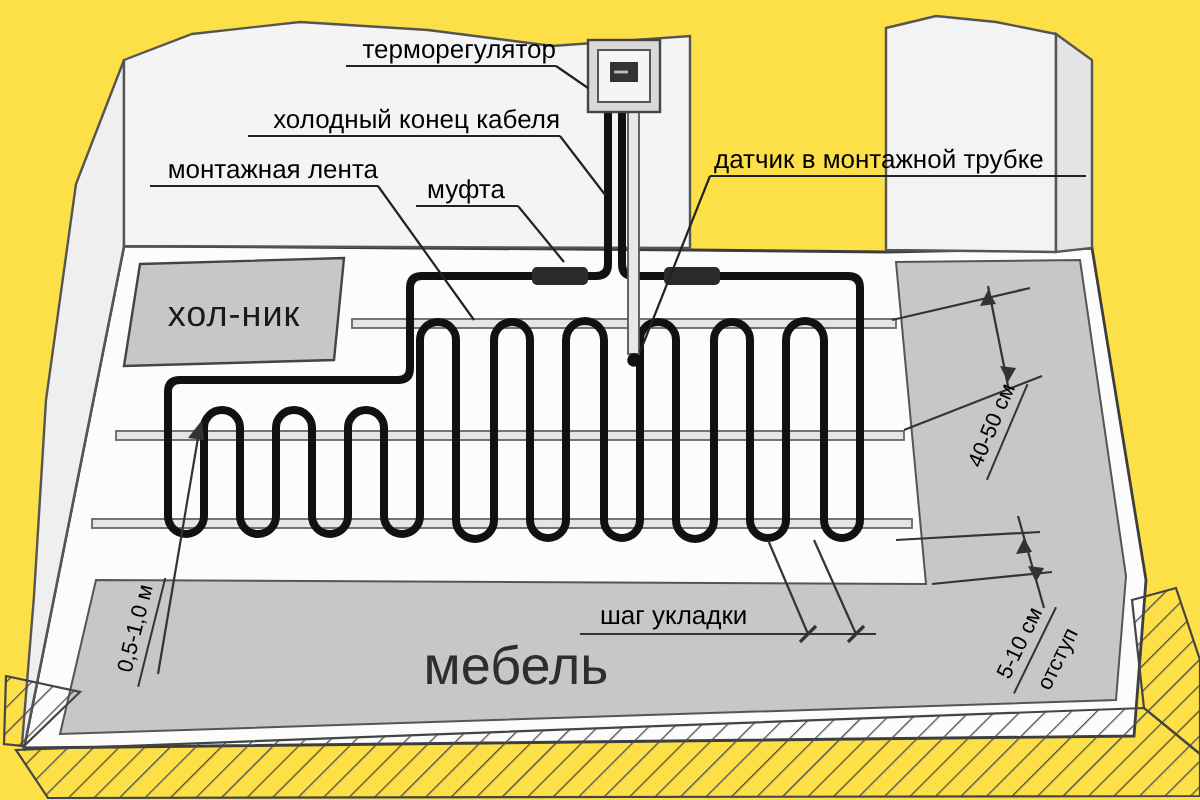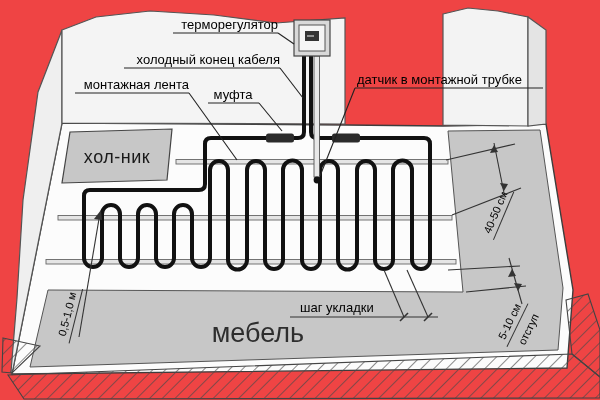--- a/index.html
+++ b/index.html
@@ -1,16 +1,16 @@
 <!DOCTYPE html>
 <html><head>
 <meta charset="utf-8">
 <style>
   html,body{margin:0;padding:0;background:#fff;}
-  .stage{position:relative;width:600px;height:400px;background:#ef4444;overflow:hidden;
+  .stage{position:relative;width:600px;height:400px;background:#fde047;overflow:hidden;
          font-family:"Liberation Sans", sans-serif;}
   svg{display:block;}
   svg text{font-family:"Liberation Sans", sans-serif;fill:#000;}
   .callout{font-size:13px;}
   .dimtext{font-size:11px;}
   .areatext-small{font-size:18px;letter-spacing:.5px;fill:#1a1a1a;}
   .areatext-big{font-size:27px;fill:#2e2e2e;}
 </style>
 </head>
 <body>

